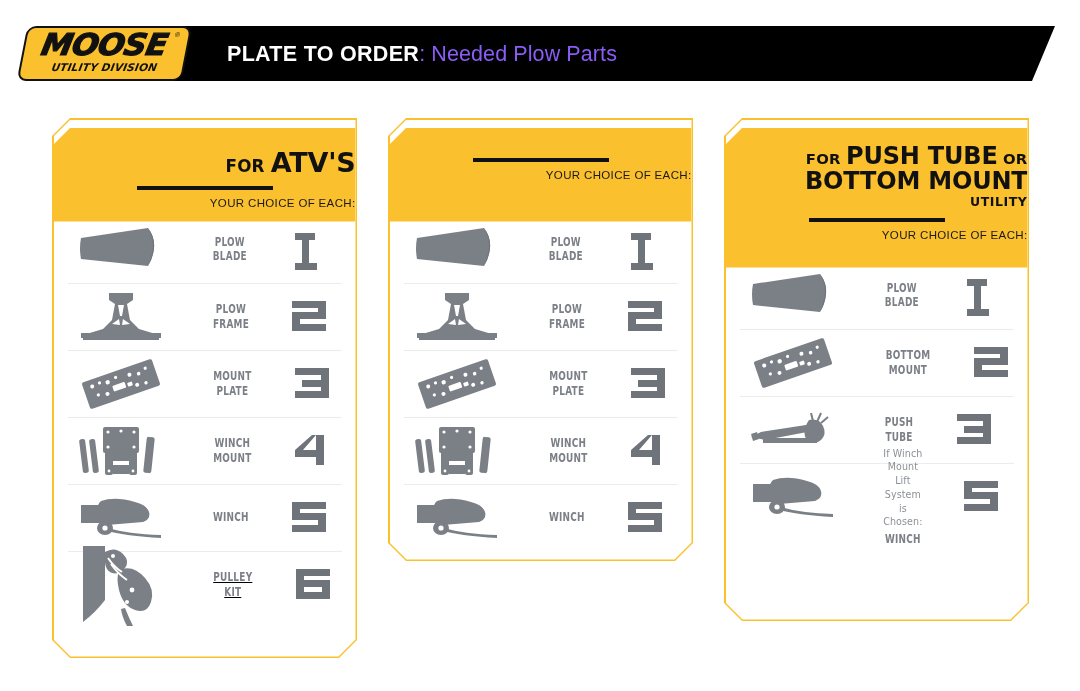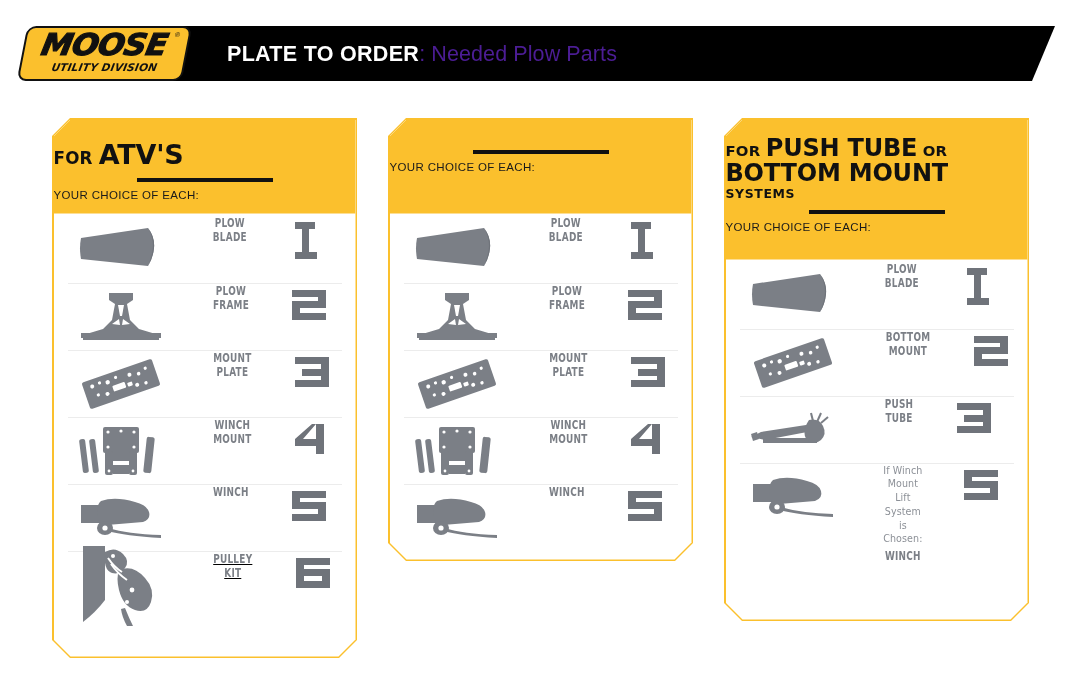--- a/index.html
+++ b/index.html
@@ -38,21 +38,21 @@
     font-size: 21.5px;
     letter-spacing: 0.1px;
     white-space: nowrap;
   }
   #header-title .strong {
     font-weight: bold;
     letter-spacing: 0.3px;
   }
   #header-title .light {
     font-weight: normal;
-    color: #4c1d95;
+    color: #8b5cf6;
   }
 
   
   #logo {
     position: absolute;
     left: 22px; top: 26px;
     width: 165px; height: 55px;
   }
   #logo-plate {
     position: absolute;
@@ -122,26 +122,26 @@
     width: calc(100% - 3px);
     height: calc(100% - 3px);
     background: #ffffff;
     -webkit-clip-path: polygon(17px 0, 100% 0, 100% calc(100% - 17px),
         calc(100% - 17px) 100%, 17px 100%, 0 calc(100% - 17px), 0 17px);
     clip-path: polygon(17px 0, 100% 0, 100% calc(100% - 17px),
         calc(100% - 17px) 100%, 17px 100%, 0 calc(100% - 17px), 0 17px);
   }
   .card-head {
     position: absolute;
-    left: 0; top: 0;
+    left: 0; top: 8px;
     width: 100%;
     background: #FBC02D;
     -webkit-clip-path: polygon(17px 0, 100% 0, 100% 100%, 0 100%, 0 17px);
     clip-path: polygon(17px 0, 100% 0, 100% 100%, 0 100%, 0 17px);
-    text-align: left;
+    text-align: right;
     box-sizing: border-box;
   }
   .card-title {
     color: #111111;
     font-family: "DejaVu Sans", sans-serif;
     font-weight: bold;
     letter-spacing: -0.2px;
     line-height: 1.06;
   }
   .card-title .sm {
@@ -169,20 +169,21 @@
 
   
   .rows {
     position: absolute;
     left: 0;
     width: 100%;
   }
   .row {
     position: relative;
     display: flex;
+    align-items: center;
     box-sizing: border-box;
     gap: 36px;
   }
   .row + .row { border-top: 1px solid #ececec; }
   .row-icon {
     flex: 0 0 auto;
     display: flex;
     align-items: center;
     justify-content: center;
   }
@@ -498,21 +499,21 @@
               </svg>
             </div>
           </div>
         </div>
       </div>
     </div>
     <div class="card" style="left: 724px; top: 118px; width: 305px; height: 503px;">
       <div class="card-outline"></div>
       <div class="card-inner">
         <div class="card-head" style="height: 140px; padding-top: 16px;">
-          <div class="card-title" style="font-size: 24px;"><span class="sm">FOR </span><span>PUSH TUBE</span><span class="sm"> OR</span><br><span>BOTTOM MOUNT</span><span class="sys">SYSTEMS</span></div>
+          <div class="card-title" style="font-size: 24px;"><span class="sm">FOR </span><span>PUSH TUBE</span><span class="sm"> OR</span><br><span>BOTTOM MOUNT</span><span class="sys">UTILITY</span></div>
           <div class="head-rule" style="width: 136px;"></div>
           <div class="choice-line">YOUR CHOICE OF EACH:</div>
         </div>
         <div class="rows" style="top: 142px; padding-left: 14px; padding-right: 14px; box-sizing: border-box; width: 100%;">
           <div class="row" style="height: 67px;">
             <div class="row-icon" style="width: 106px;">
               <svg width="86" height="46" viewBox="0 0 86 46">
                 <path fill="#7b7f86" d="M3 12 L70 2 q7 9 6 20 q-1 10 -6 18 L3 33 q-2 -11 0 -21 Z"></path>
                 <path fill="#6f737a" d="M70 2 q7 9 6 20 q-1 10 -6 18 q5 -13 5 -20 q0 -9 -5 -18 Z"></path>
               </svg>

